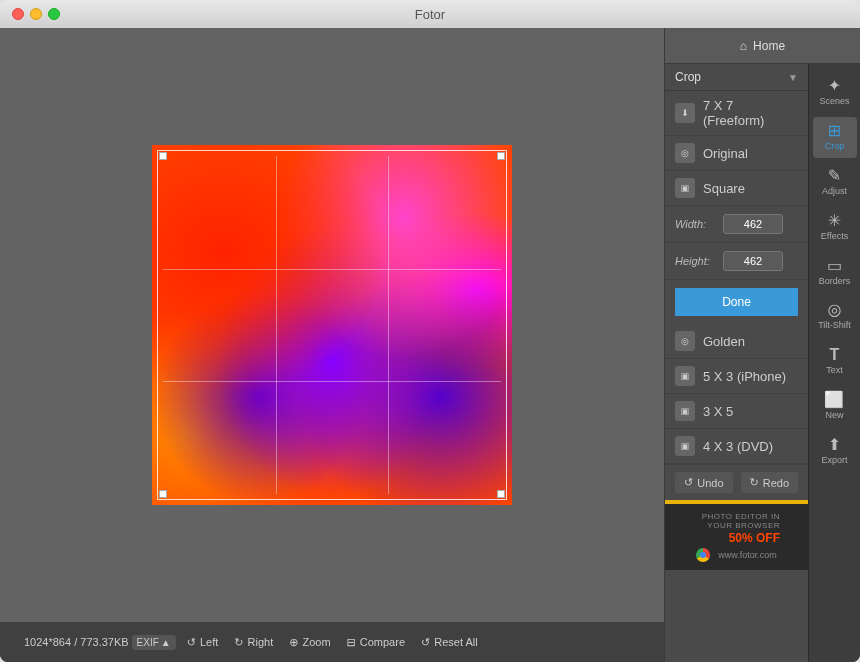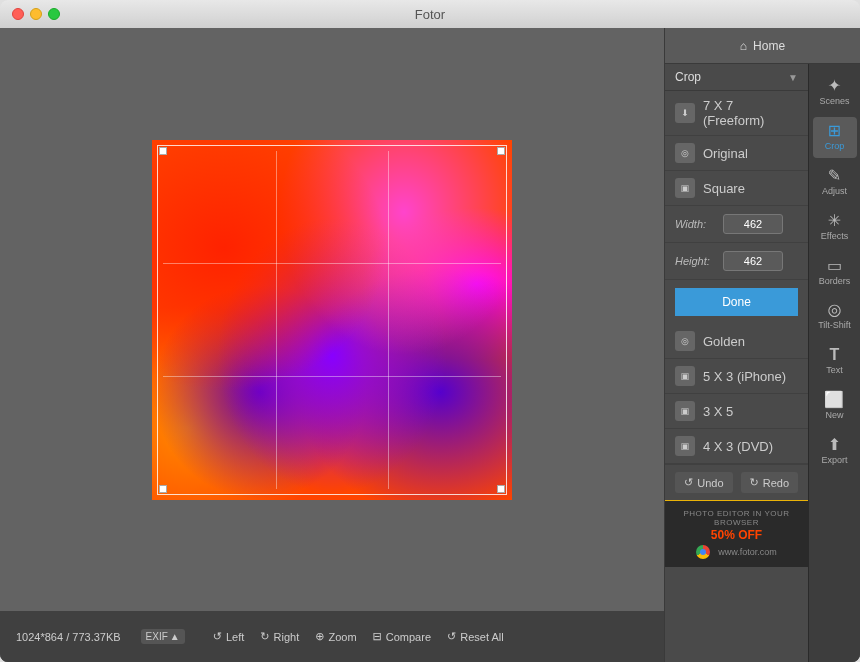--- a/index.html
+++ b/index.html
@@ -144,26 +144,26 @@
       background: white;
       border: 1px solid #aaa;
     }
     .handle.tl { top: 1px; left: 1px; }
     .handle.tr { top: 1px; right: 1px; }
     .handle.bl { bottom: 1px; left: 1px; }
     .handle.br { bottom: 1px; right: 1px; }
 
     
     .status-bar {
-      height: 51px;
+      height: 40px;
       background: #404040;
       display: flex;
       align-items: center;
-      padding: 0 16px;
-      gap: 20px;
+      padding: 0 24px;
+      gap: 3px;
       flex-shrink: 0;
     }
     .status-info {
       font-size: 11px;
       color: #ccc;
     }
     .exif-badge {
       background: #555;
       color: #ccc;
       font-size: 10px;
@@ -333,24 +333,24 @@
       width: calc(100% - 20px);
       font-weight: 500;
     }
 
     .crop-option.golden .crop-option-icon { background: #666; }
     .crop-option.iphone .crop-option-icon { background: #666; }
 
     
     .ad-banner {
       background: #2a2a2a;
-      padding: 8px 10px;
-      text-align: center;
+      padding: 8px 28px;
+      text-align: right;
       flex-shrink: 0;
-      border-top: 1px solid #eab308;
+      border-top: 4px solid #eab308;
     }
     .ad-top-text {
       font-size: 8px;
       color: #888;
       letter-spacing: 0.5px;
       margin-bottom: 2px;
     }
     .ad-discount {
       font-size: 12px;
       font-weight: bold;

